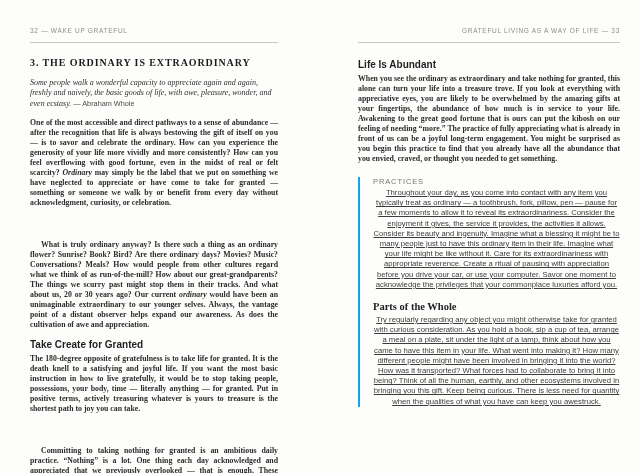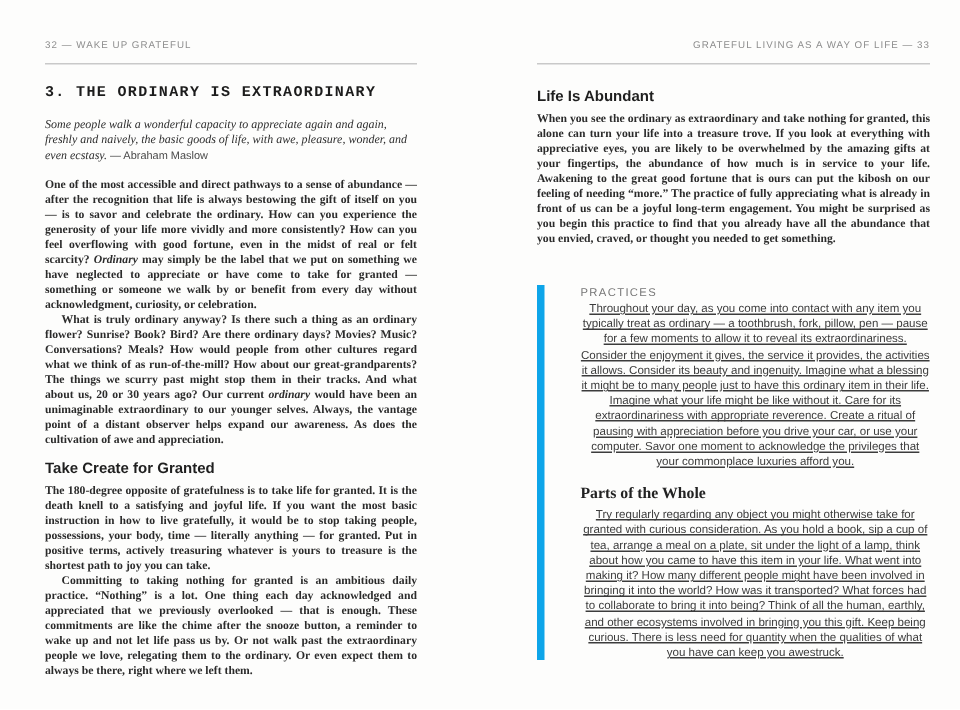--- a/index.html
+++ b/index.html
@@ -24,21 +24,21 @@
   }
   .page.right .running-header { text-align: right; }
   .header-rule {
     border: none;
     border-bottom: 1px solid #c9c9c9;
     margin: 8px 0 14px 0;
     height: 0;
   }
 
   .chapter-heading {
-    font-family: Liberation Mono, monospace;
+    font-family: Liberation Serif, serif;
     font-size: 10px;
     font-weight: 700;
     letter-spacing: 0.9px;
     color: #1c1c1c;
     text-transform: uppercase;
     margin: 0 0 10px 0;
   }
 
   .epigraph {
     font-family: "Liberation Serif", serif;
@@ -57,36 +57,36 @@
 
   .body {
     font-family: "Liberation Serif", serif;
     font-size: 7.8px;
     line-height: 10px;
     color: #2b2b2b;
     text-align: justify;
     margin: 0;
     font-weight: bold;
   }
-  .body.indent { text-indent: 11px; }
+  .body.indent { text-indent: 11px; margin-top: 32px; }
   .body i { font-style: italic; }
 
   .section-heading {
     font-family: "Liberation Sans", sans-serif;
     font-size: 10px;
     font-weight: 700;
     color: #1f1f1f;
     margin: 9px 0 4px 0;
   }
   .page.right .section-heading { margin-top: 16px; }
 
   .practices {
-    border-left: 5px solid #0ea5e9;
-    padding-left: 24px;
-    margin-top: 26px;
+    border-left: 2px solid #0ea5e9;
+    padding-left: 13px;
+    margin-top: 13px;
   }
   .practices-label {
     font-family: "Liberation Sans", sans-serif;
     font-size: 7.5px;
     letter-spacing: 0.9px;
     color: #767676;
     margin: 0 0 2px 0;
   }
   .practice-title {
     font-family: "Liberation Serif", serif;
@@ -112,21 +112,21 @@
 <div class="spread">
 
   <section class="page left">
     <header>
       <div class="running-header">32 — WAKE UP GRATEFUL</div>
       <div class="header-rule"></div>
     </header>
 
     <h1 class="chapter-heading">3. THE ORDINARY IS EXTRAORDINARY</h1>
 
-    <p class="epigraph"><span>Some people walk a wonderful capacity to appreciate again and again, freshly and naively, the basic goods of life, with awe, pleasure, wonder, and even ecstasy. </span><span class="attr">— Abraham Maslow</span></p>
+    <p class="epigraph"><span>Some people walk a wonderful capacity to appreciate again and again, freshly and naively, the basic goods of life, with awe, pleasure, wonder, and even ecstasy. </span><span class="attr">— Abraham Whole</span></p>
 
     <p class="body"><span>One of the most accessible and direct pathways to a sense of abundance — after the recognition that life is always bestowing the gift of itself on you — is to savor and celebrate the ordinary. How can you experience the generosity of your life more vividly and more consistently? How can you feel overflowing with good fortune, even in the midst of real or felt scarcity? </span><i>Ordinary</i><span> may simply be the label that we put on something we have neglected to appreciate or have come to take for granted — something or someone we walk by or benefit from every day without acknowledgment, curiosity, or celebration.</span></p>
 
     <p class="body indent"><span>What is truly ordinary anyway? Is there such a thing as an ordinary flower? Sunrise? Book? Bird? Are there ordinary days? Movies? Music? Conversations? Meals? How would people from other cultures regard what we think of as run-of-the-mill? How about our great-grandparents? The things we scurry past might stop them in their tracks. And what about us, 20 or 30 years ago? Our current </span><i>ordinary</i><span> would have been an unimaginable extraordinary to our younger selves. Always, the vantage point of a distant observer helps expand our awareness. As does the cultivation of awe and appreciation.</span></p>
 
     <h2 class="section-heading">Take Create for Granted</h2>
 
     <p class="body">The 180-degree opposite of gratefulness is to take life for granted. It is the death knell to a satisfying and joyful life. If you want the most basic instruction in how to live gratefully, it would be to stop taking people, possessions, your body, time — literally anything — for granted. Put in positive terms, actively treasuring whatever is yours to treasure is the shortest path to joy you can take.</p>
 
     <p class="body indent">Committing to taking nothing for granted is an ambitious daily practice. “Nothing” is a lot. One thing each day acknowledged and appreciated that we previously overlooked — that is enough. These commitments are like the chime after the snooze button, a reminder to wake up and not let life pass us by. Or not walk past the extraordinary people we love, relegating them to the ordinary. Or even expect them to always be there, right where we left them.</p>

